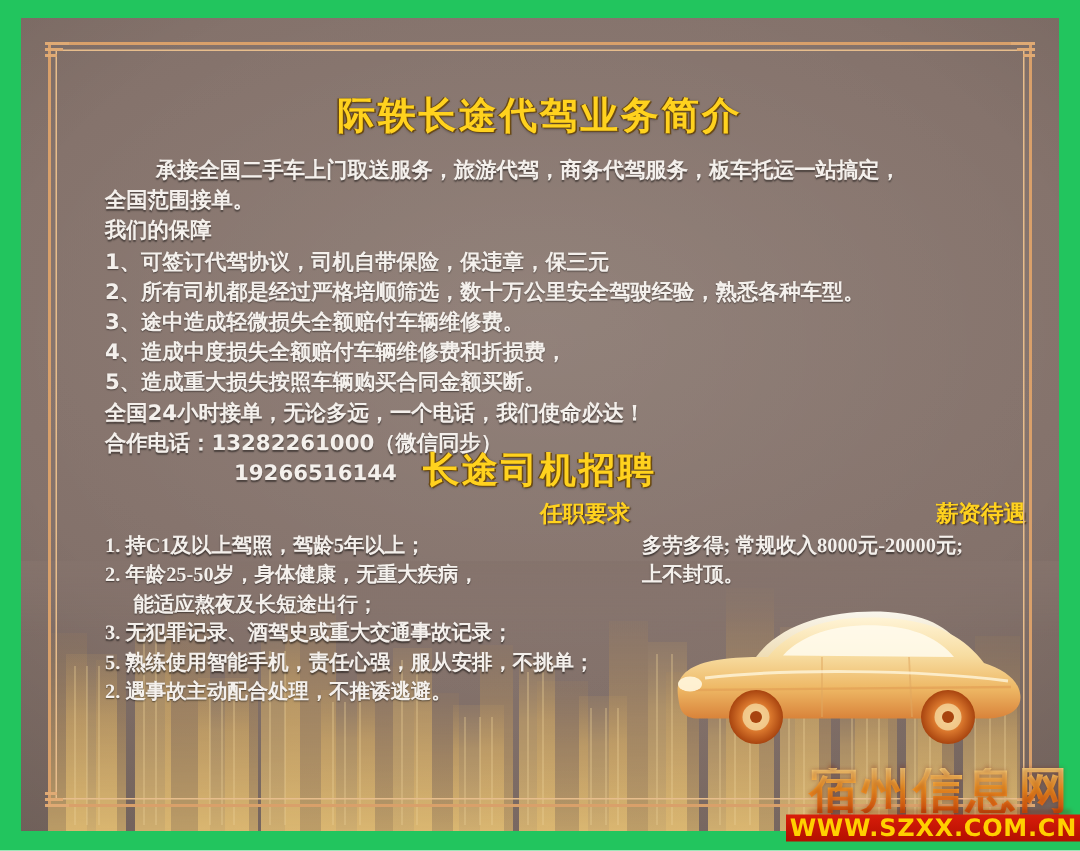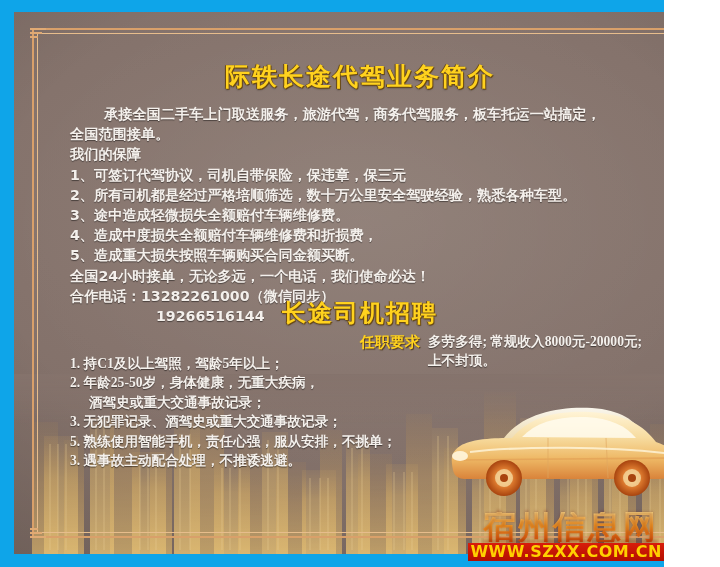--- a/index.html
+++ b/index.html
@@ -10,23 +10,23 @@
   body {
     width: 720px;
     height: 567px;
     overflow: hidden;
     font-family: "DejaVu Sans", "Liberation Sans", sans-serif;
   }
 
   
   .poster {
     position: relative;
-    width: 664px;
+    width: 720px;
     height: 567px;
-    background: #0ea5e9;
+    background: #22c55e;
     overflow: hidden;
   }
 
   
   .panel {
     position: absolute;
     left: 14px;
     top: 12px;
     width: 692px;
     height: 542px;
@@ -391,28 +391,29 @@
       </div>
 
       <div class="title title-2">长途司机招聘</div>
 
       <div class="recruit">
         <div class="col-left">
           <p class="sub-head">任职要求</p>
           <ul class="req-list">
             <li>1. 持C1及以上驾照，驾龄5年以上；</li>
             <li>2. 年龄25-50岁，身体健康，无重大疾病，</li>
-            <li class="req-cont">酒驾史或重大交通事故记录；</li>
+            <li class="req-cont">能适应熬夜及长短途出行；</li>
             <li>3. 无犯罪记录、酒驾史或重大交通事故记录；</li>
             <li>5. 熟练使用智能手机，责任心强，服从安排，不挑单；</li>
-            <li>3. 遇事故主动配合处理，不推诿逃避。</li>
+            <li>2. 遇事故主动配合处理，不推诿逃避。</li>
           </ul>
         </div>
 
         <div class="col-right">
+          <p class="sub-head">薪资待遇</p>
           <ul class="pay-list">
             <li>多劳多得; 常规收入8000元-20000元;</li>
             <li>上不封顶。</li>
           </ul>
         </div>
       </div>
     </div>
 
     <div class="frame-outer"></div>
     <div class="frame-inner"></div>

